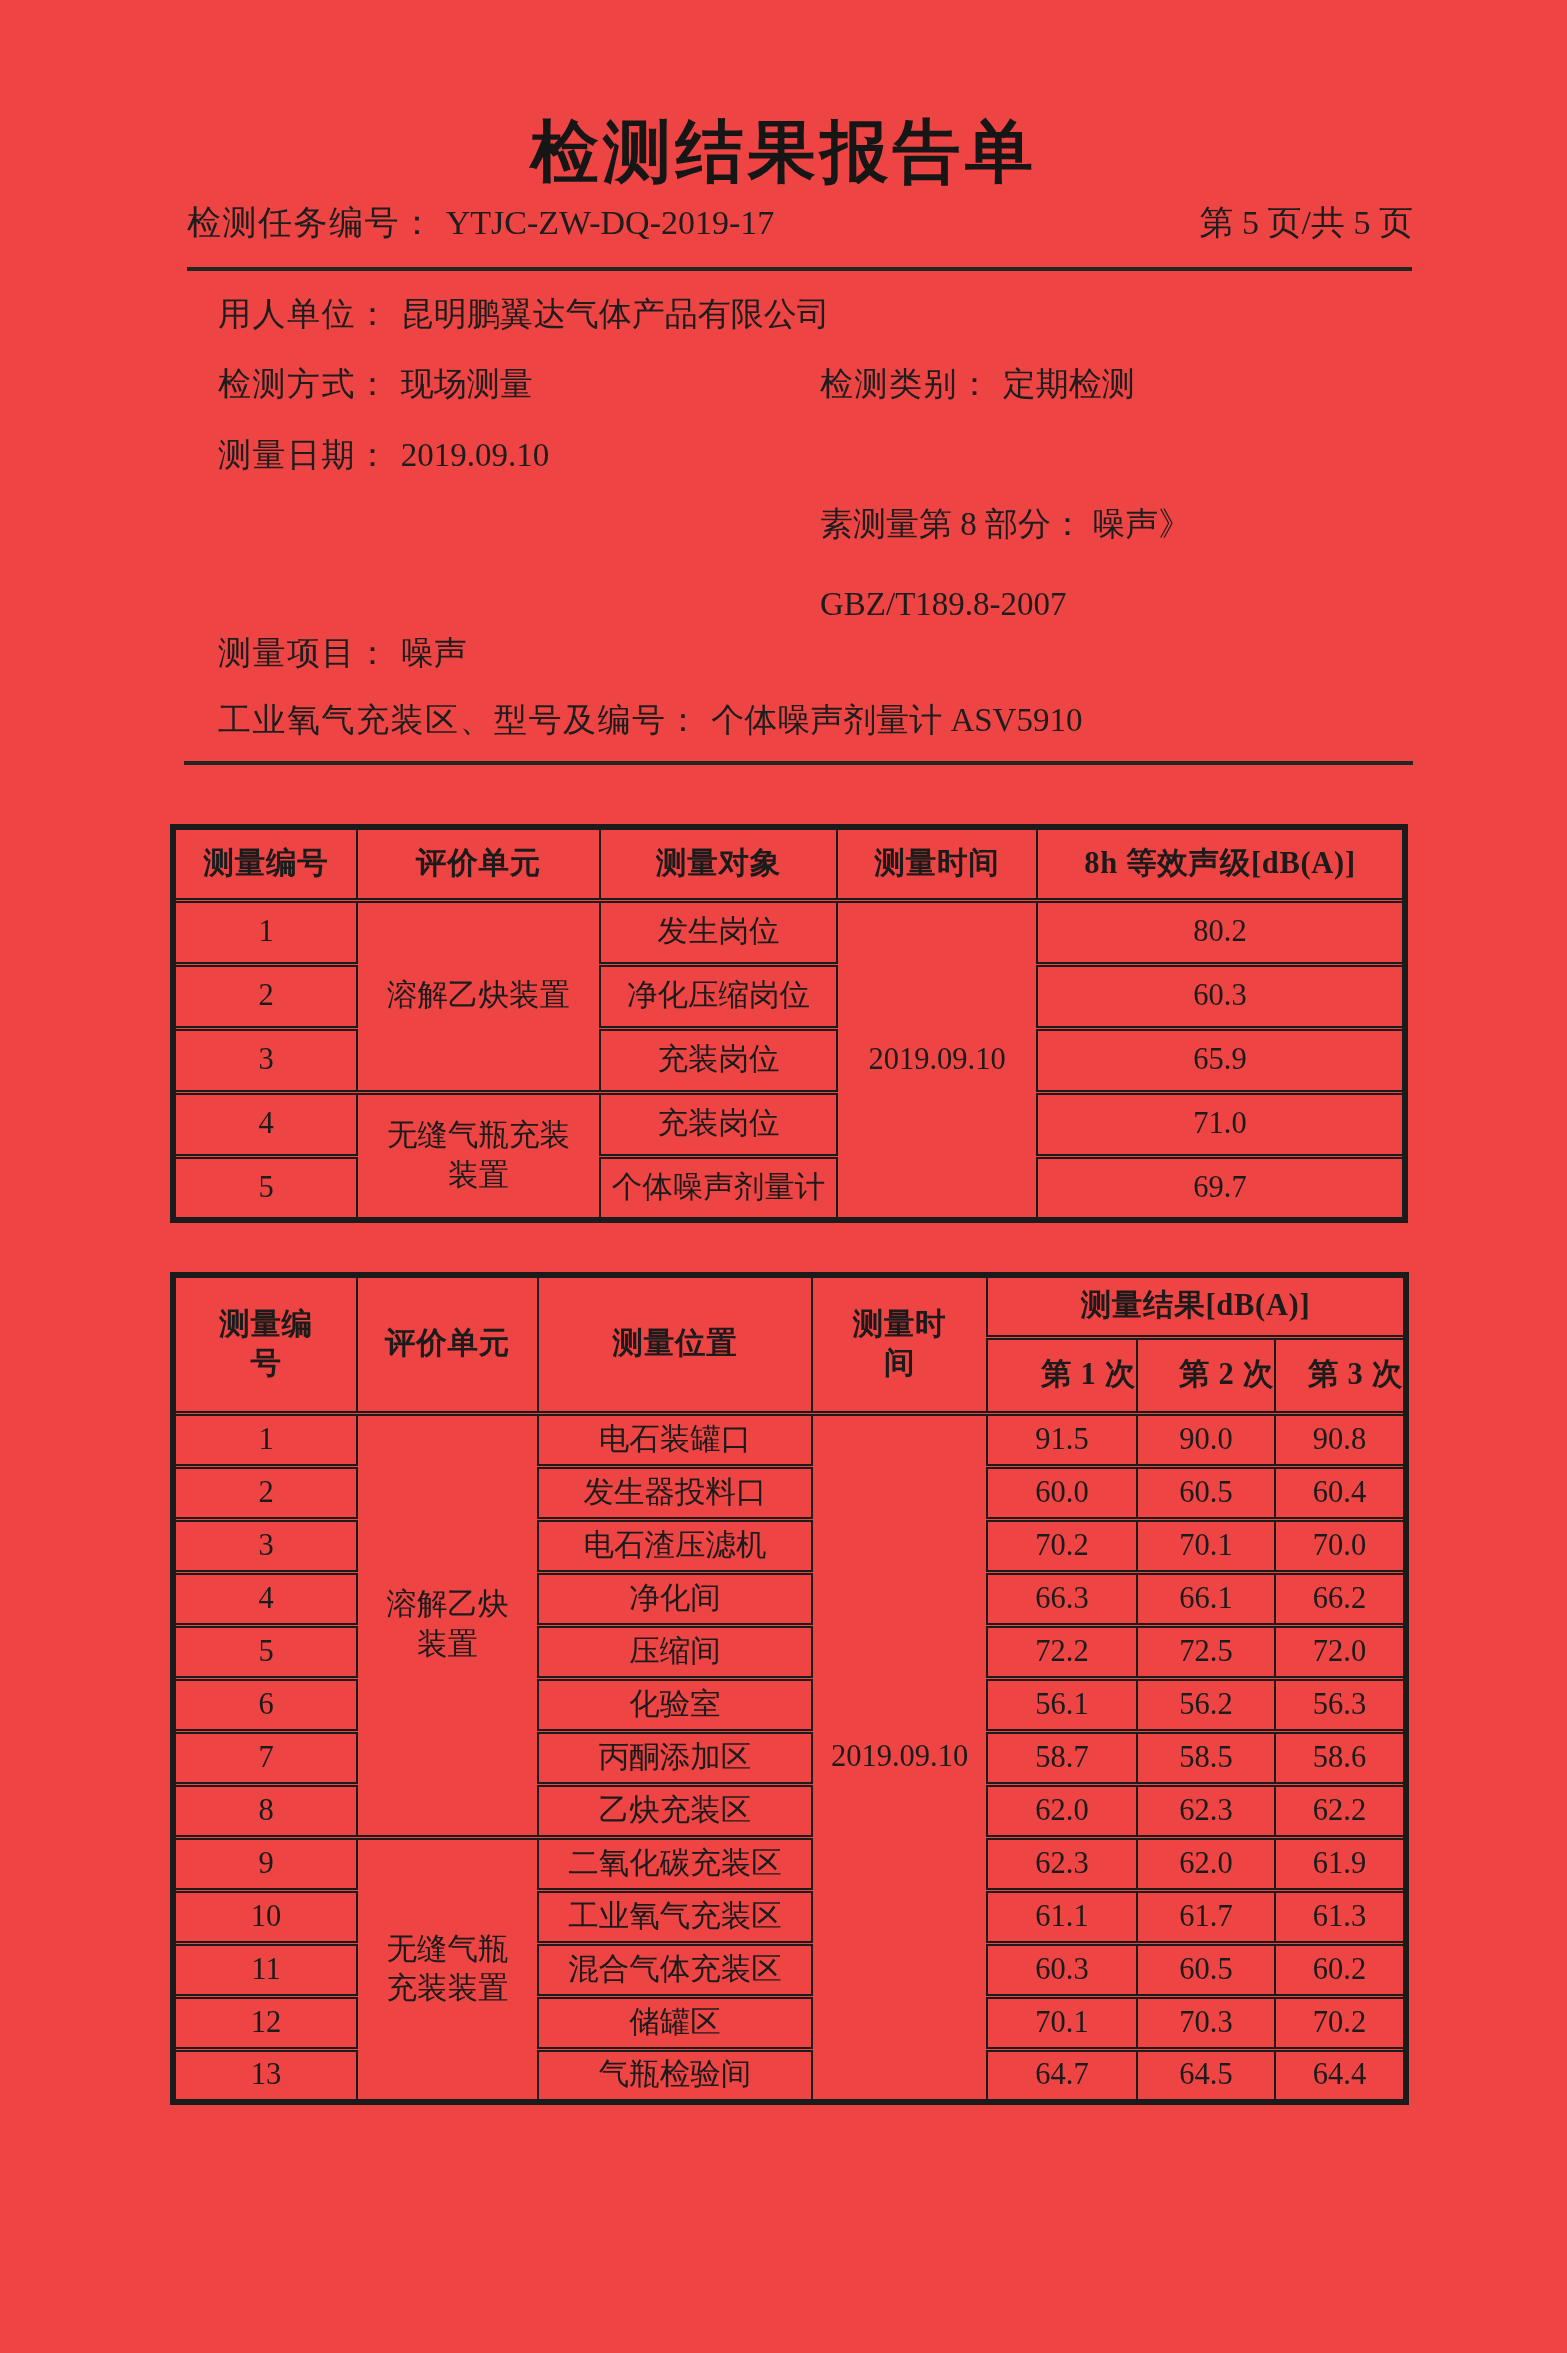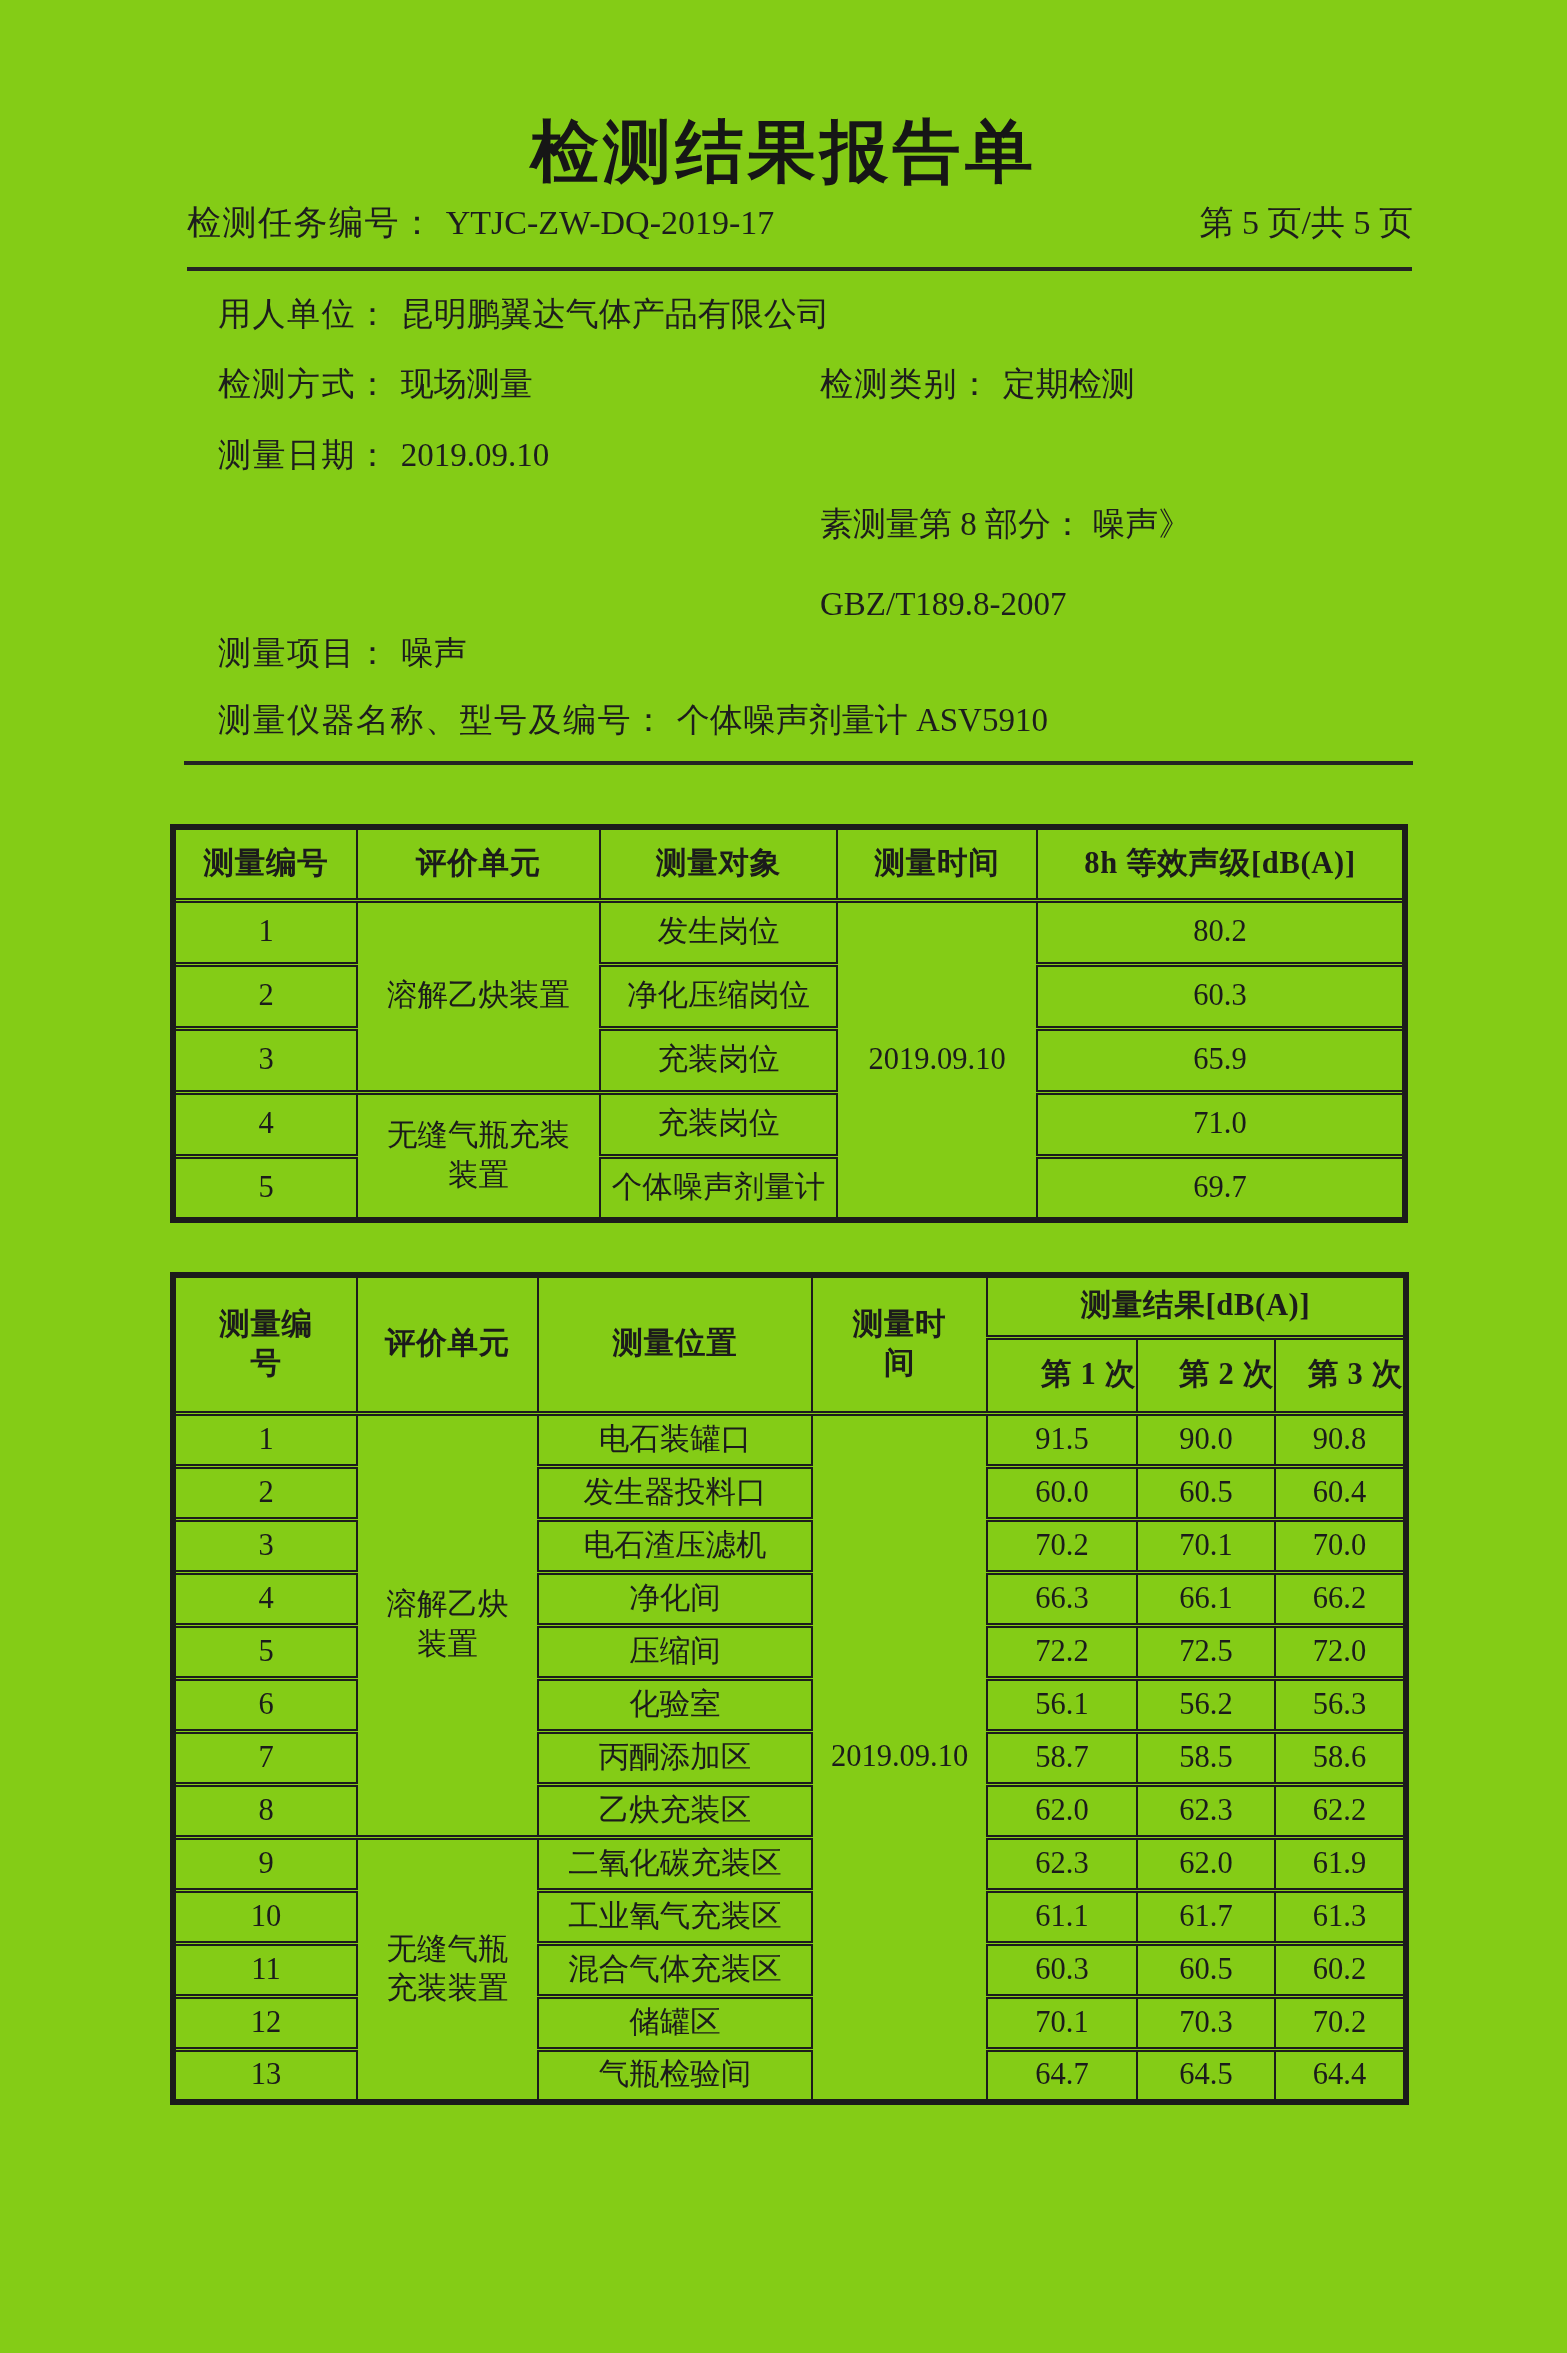--- a/index.html
+++ b/index.html
@@ -2,21 +2,21 @@
 <html style="font-size:11.6px"><head>
 <meta charset="utf-8">
 <style>
   * { margin: 0; padding: 0; box-sizing: border-box; }
   html, body { background: #e8e8e8; }
   body { width: 1568px; font-family: "Liberation Serif", serif; }
   .sheet {
     position: relative;
     width: 1568px;
     height: 2354px;
-    background: #84cc16;
+    background: #ef4444;
     color: #1d1d1d;
     overflow: hidden;
   }
   .title {
     position: absolute;
     top: 107px; left: 0;
     width: 100%;
     text-align: center;
     font-size: 68px;
     font-weight: bold;
@@ -115,21 +115,21 @@
   </div>
   <div class="il num" style="top:586px;left:820px">
     <span>GBZ/T189.8-2007</span>
   </div>
 
   <div class="il" style="top:631px;left:218px">
     <span class="lbl">测量项目：</span><span>噪声</span>
   </div>
 
   <div class="il" style="top:698px;left:218px">
-    <span class="lbl">测量仪器名称、型号及编号：</span><span>个体噪声剂量计 ASV5910</span>
+    <span class="lbl">工业氧气充装区、型号及编号：</span><span>个体噪声剂量计 ASV5910</span>
   </div>
 
   <div class="rule rule-2"></div>
 
   <table class="datatable t1">
     <colgroup>
       <col style="width:184px">
         <col style="width:243px">
         <col style="width:237px">
         <col style="width:200px">

